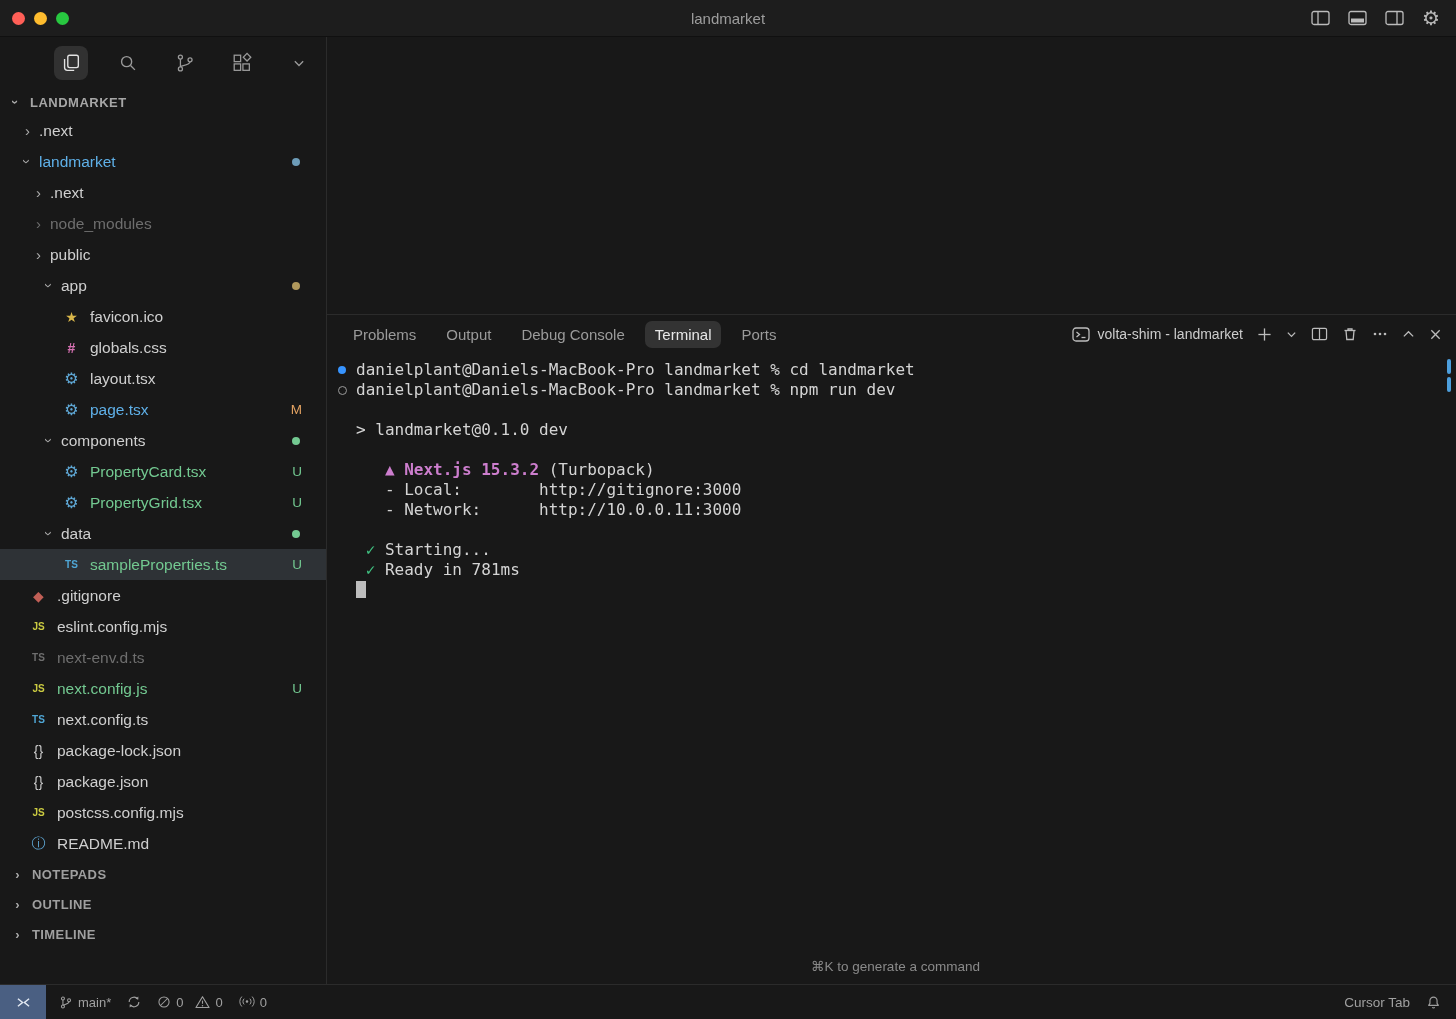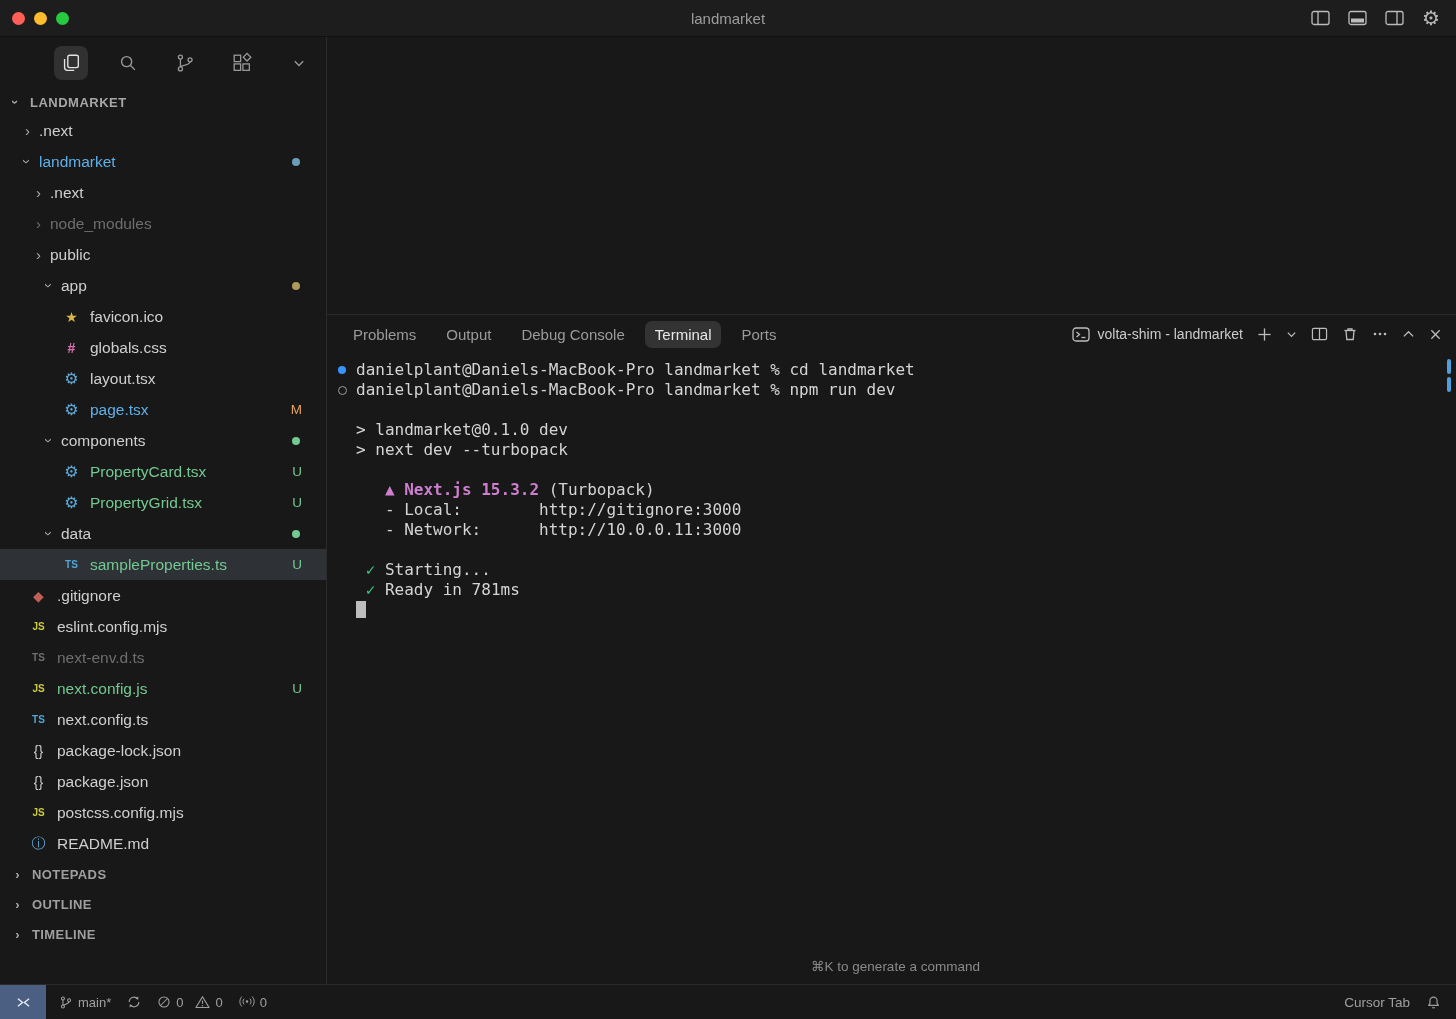--- a/index.html
+++ b/index.html
@@ -369,24 +369,20 @@
             <div class="tline">
               <span class="tgut"></span>
               <span class="ttext"></span>
             </div>
             <div class="tline">
               <span class="tgut"></span>
               <span class="ttext"><span>&gt; landmarket@0.1.0 dev</span></span>
             </div>
             <div class="tline">
               <span class="tgut"></span>
-              <span class="ttext"><span>&gt; next dev --turbopack</span></span>
-            </div>
-            <div class="tline">
-              <span class="tgut"></span>
               <span class="ttext"></span>
             </div>
             <div class="tline">
               <span class="tgut"></span>
               <span class="ttext"><span class="c-magenta">   ▲ </span><span class="c-magenta seg-b">Next.js 15.3.2</span><span> (Turbopack)</span></span>
             </div>
             <div class="tline">
               <span class="tgut"></span>
               <span class="ttext"><span>   - Local:        http://gitignore:3000</span></span>
             </div>

